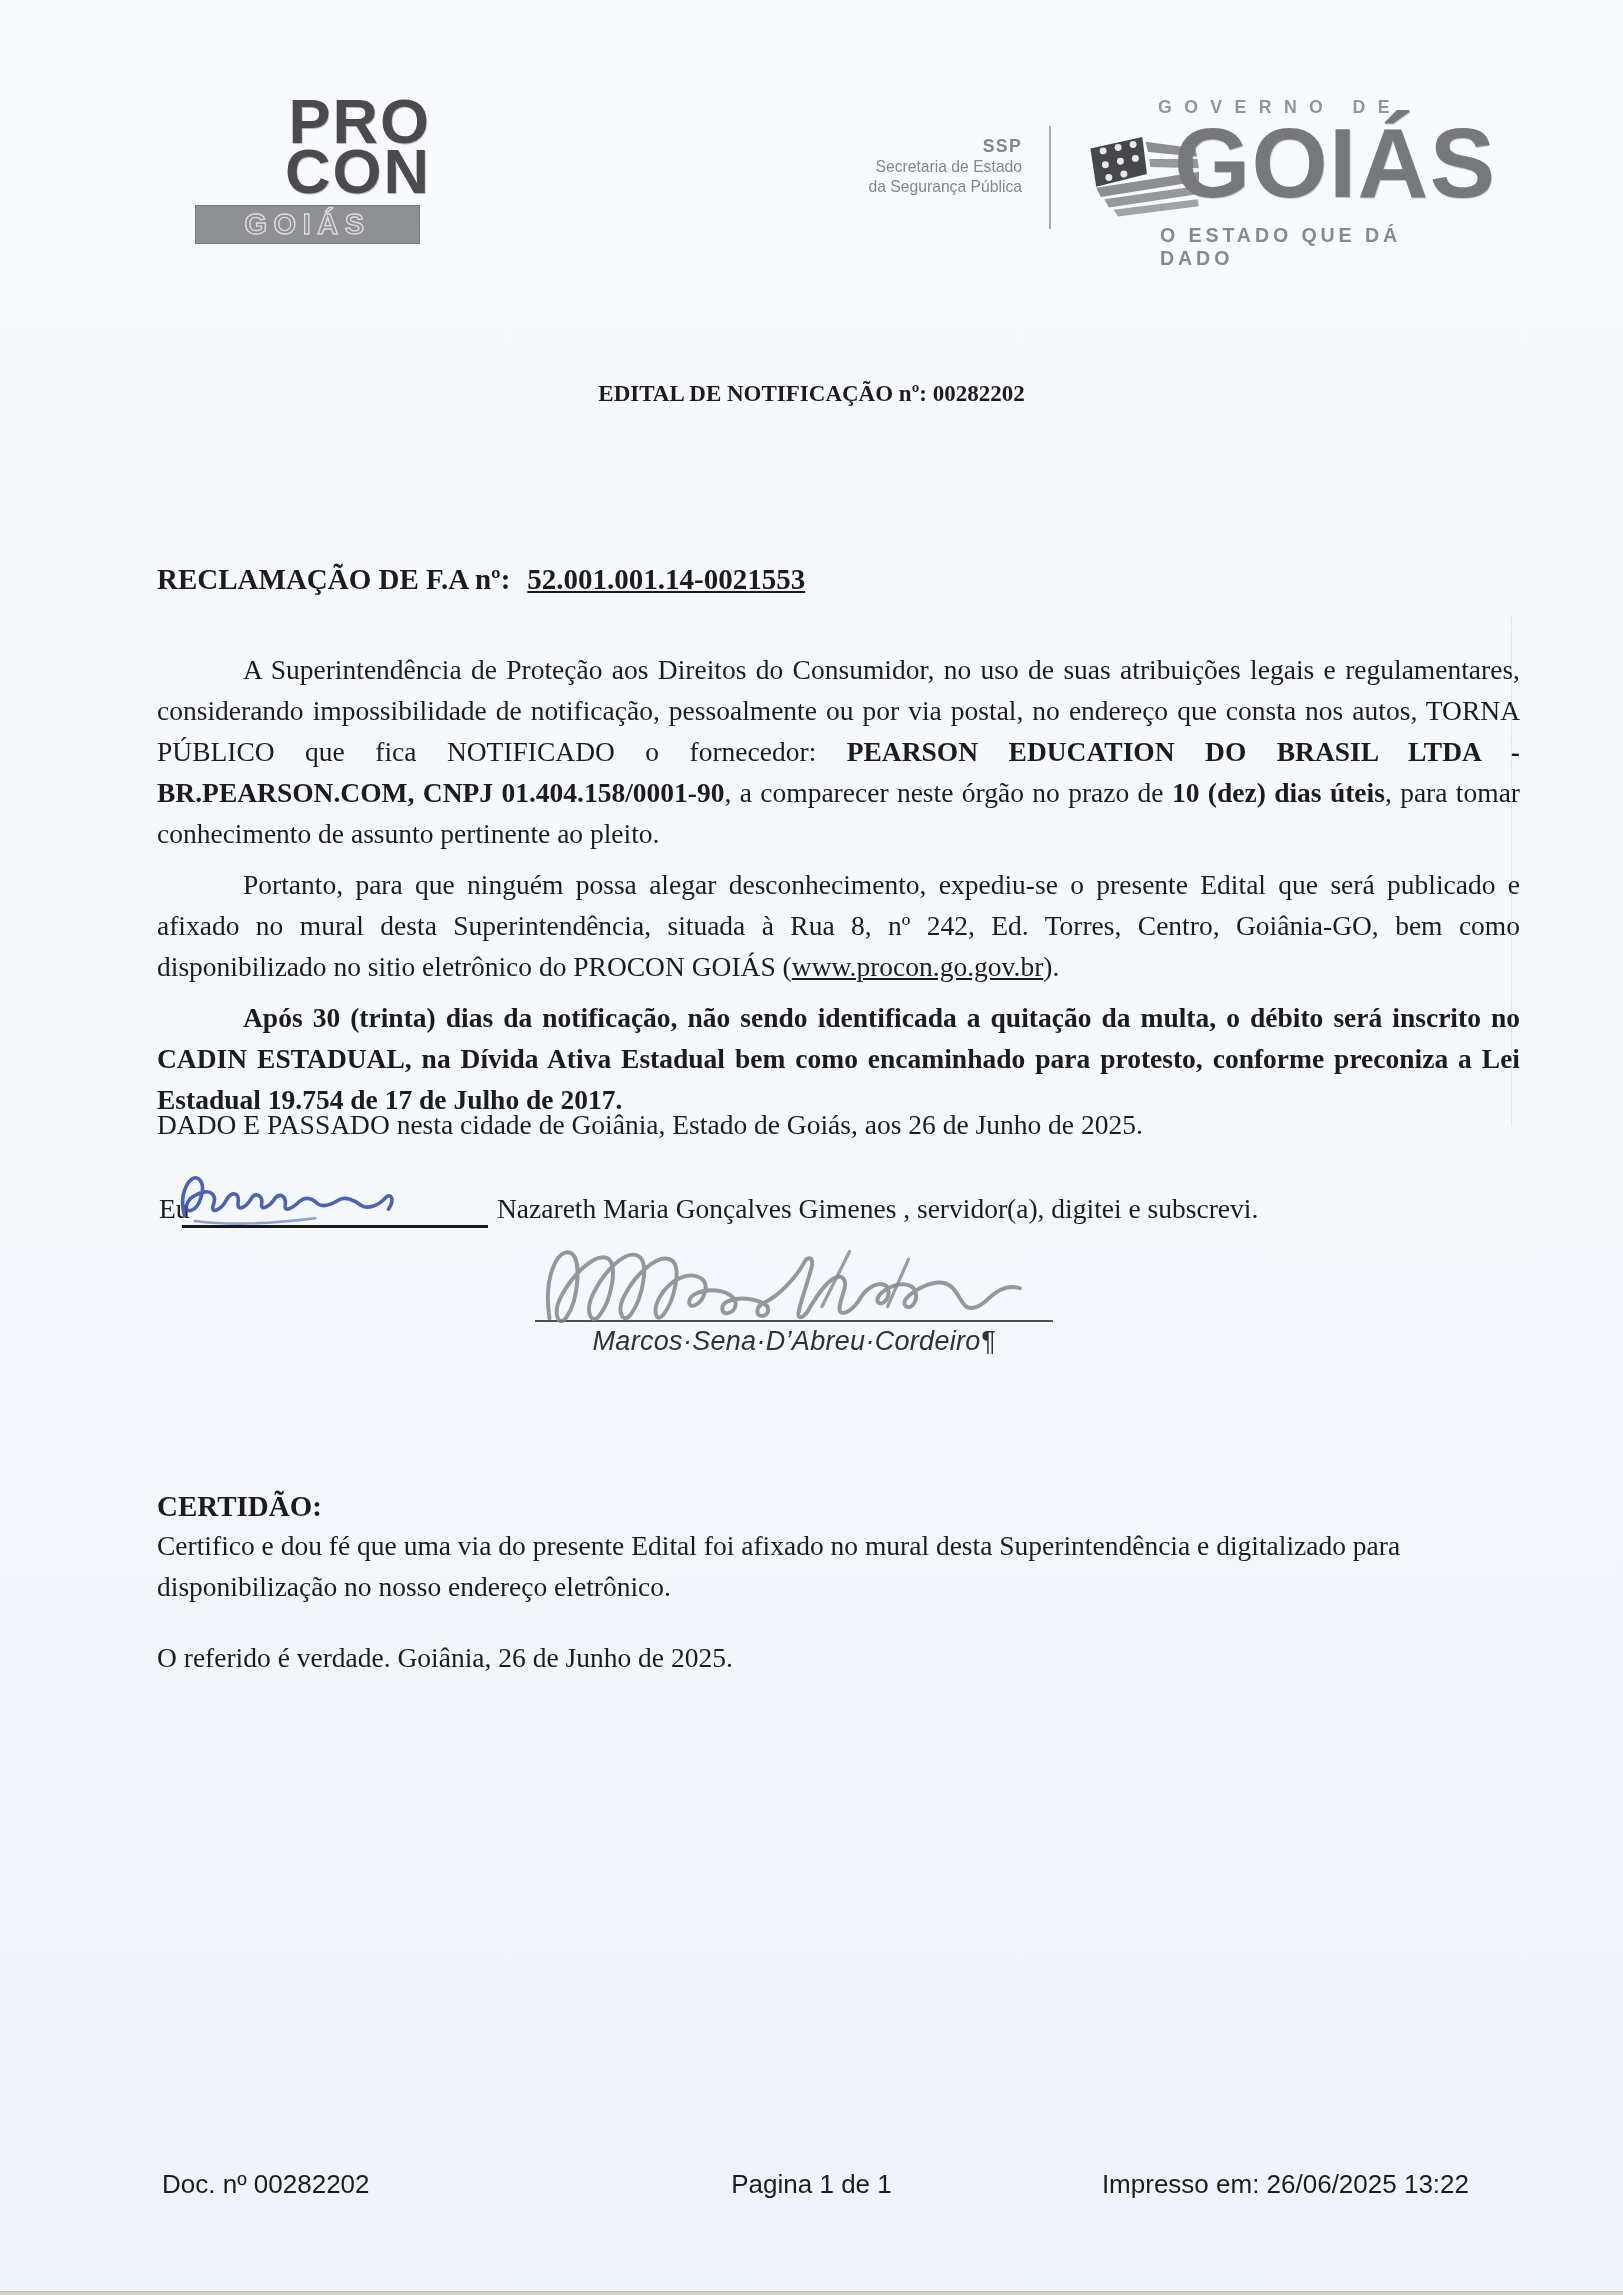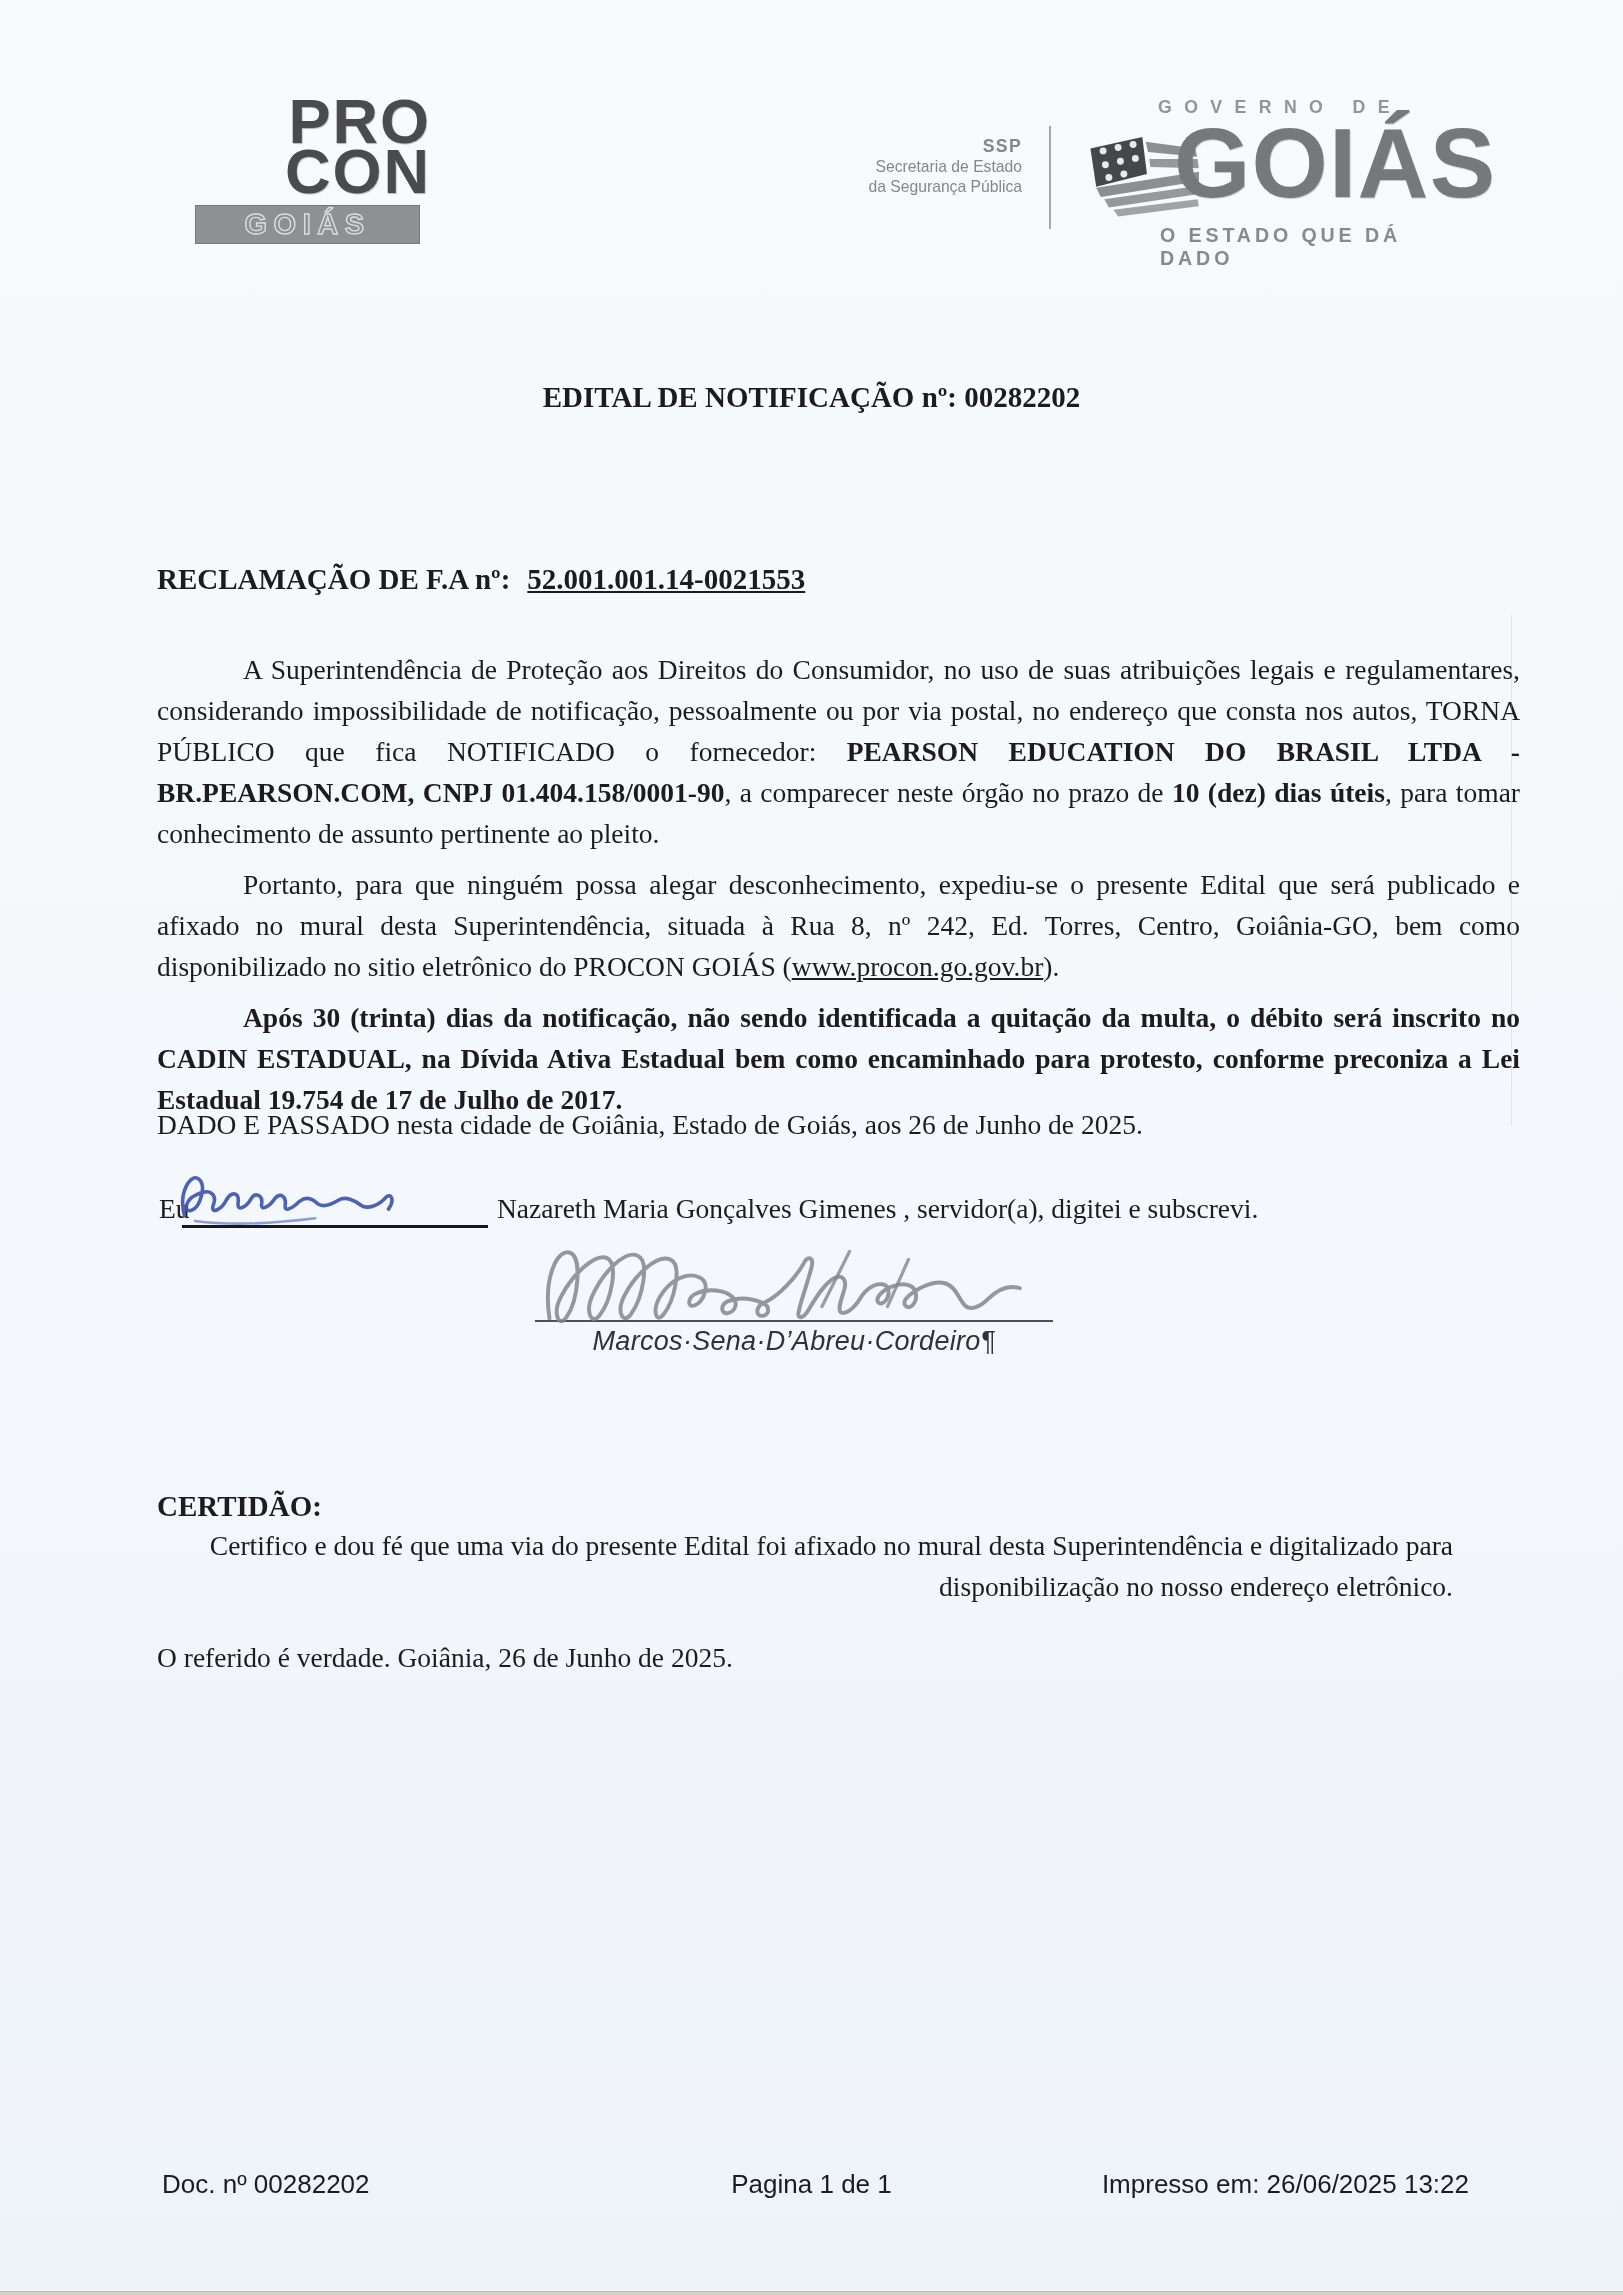--- a/index.html
+++ b/index.html
@@ -33,21 +33,21 @@
   .gov-kicker{margin-left:77px;font-size:17.7px;font-weight:700;letter-spacing:12.4px;color:#939497;}
   .gov-row{display:flex;align-items:flex-start;margin-top:-3.9px;}
   .gov-flag{width:118px;height:98px;margin-top:14.4px;flex:0 0 auto;}
   .gov-name{font-size:98px;line-height:98px;font-weight:900;color:#77787b;letter-spacing:1.3px;
     text-shadow:0.7px 0.7px 0.7px rgba(80,80,84,.3);margin-left:-25px;}
   .gov-slogan{margin-left:79px;margin-top:-2.6px;font-size:19.6px;font-weight:700;
     letter-spacing:3.9px;color:#88898c;}
 
   
   .doc-title{left:0;top:381px;width:1623px;text-align:center;
-    font-size:29px;font-weight:700;letter-spacing:0px;}
+    font-size:23px;font-weight:700;letter-spacing:0px;}
   .complaint{left:157px;top:563px;font-size:29px;font-weight:700;}
   .complaint-number{margin-left:17px;text-decoration:underline;}
   .content{left:157px;top:649px;width:1363px;font-size:27.5px;line-height:41px;text-align:justify;}
   .content p{margin:0 0 9.8px 0;text-indent:86px;}
   .content p.bold{font-weight:700;}
   .doc-link{color:inherit;text-decoration:underline;}
   .dado{left:157px;top:1109px;font-size:27.5px;}
 
   
   .eu-prefix{left:159px;top:1193px;font-size:27.5px;}
@@ -57,21 +57,21 @@
 
   .manager-block{left:434px;top:1241px;width:720px;text-align:center;
     font-family:"Liberation Sans",sans-serif;color:#303236;font-style:italic;}
   .manager-signature{display:block;margin:0 auto;}
   .manager-rule{width:518px;height:2.6px;background:#4e5054;margin:-5.2px auto 3.9px auto;}
   .manager-name{font-size:27px;line-height:30px;letter-spacing:0.3px;}
   .manager-role{font-size:27px;line-height:30px;letter-spacing:0.3px;}
 
   
   .certidao-heading{left:157px;top:1490px;font-size:29px;font-weight:700;}
-  .certidao-text{left:157px;top:1525px;width:1296px;font-size:27.5px;line-height:41px;text-align:right;}
+  .certidao-text{left:157px;top:1525px;width:1296px;font-size:27.5px;line-height:41px;}
   .closing{left:157px;top:1642px;font-size:27.5px;}
 
   
   .footer-doc{left:162px;top:2169px;font-family:"Liberation Sans",sans-serif;font-size:26px;}
   .footer-page{left:0;top:2169px;width:1623px;text-align:center;
     font-family:"Liberation Sans",sans-serif;font-size:26px;}
   .footer-printed{right:154px;top:2169px;font-family:"Liberation Sans",sans-serif;font-size:26px;}
 
   
   .scan-streak{left:1511px;top:615px;width:1.3px;height:511px;background:rgba(170,185,200,.28);}

